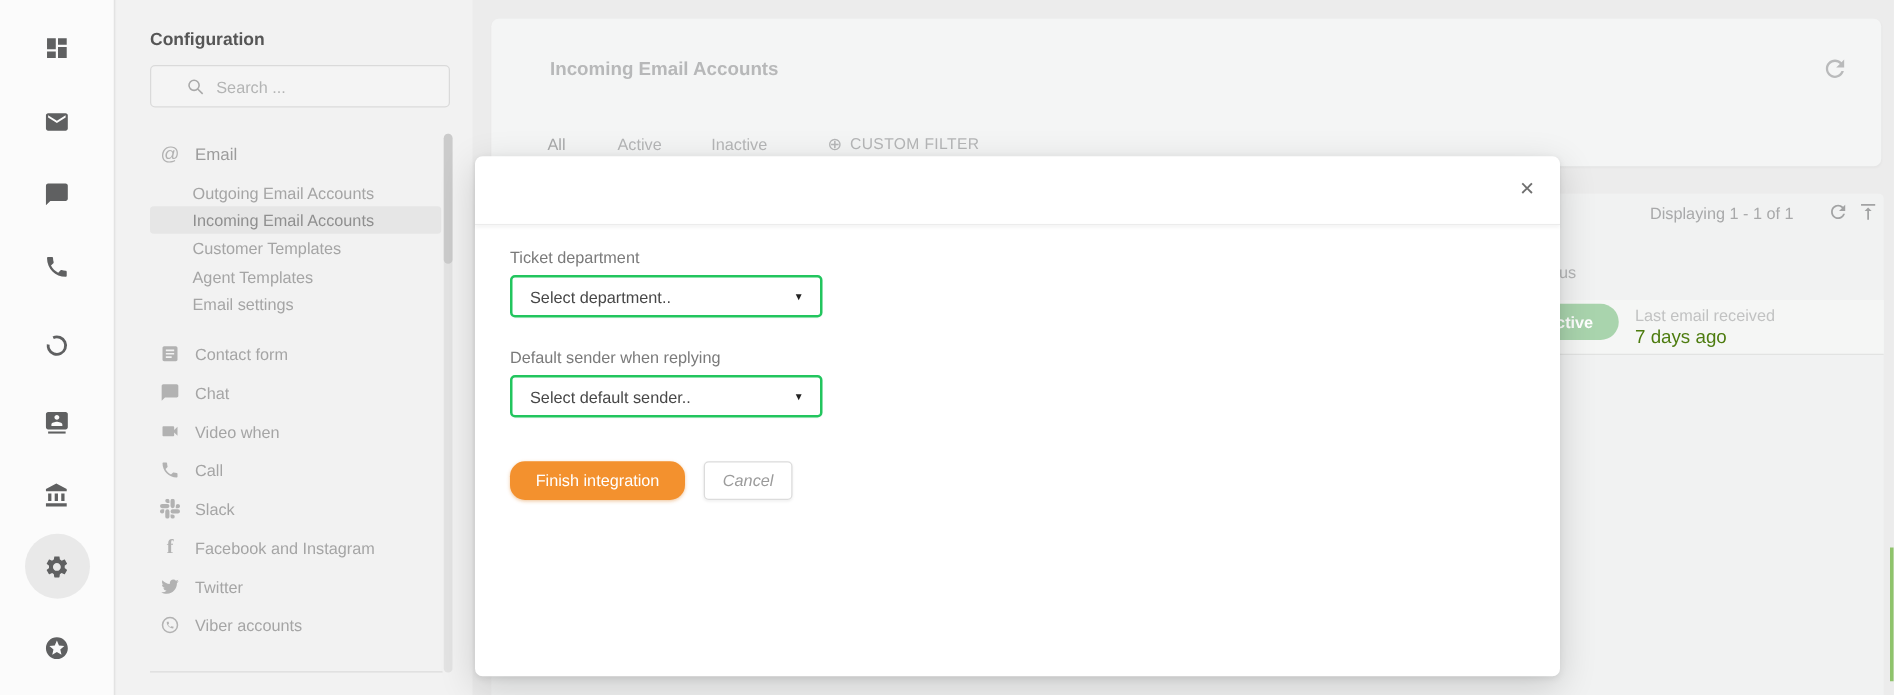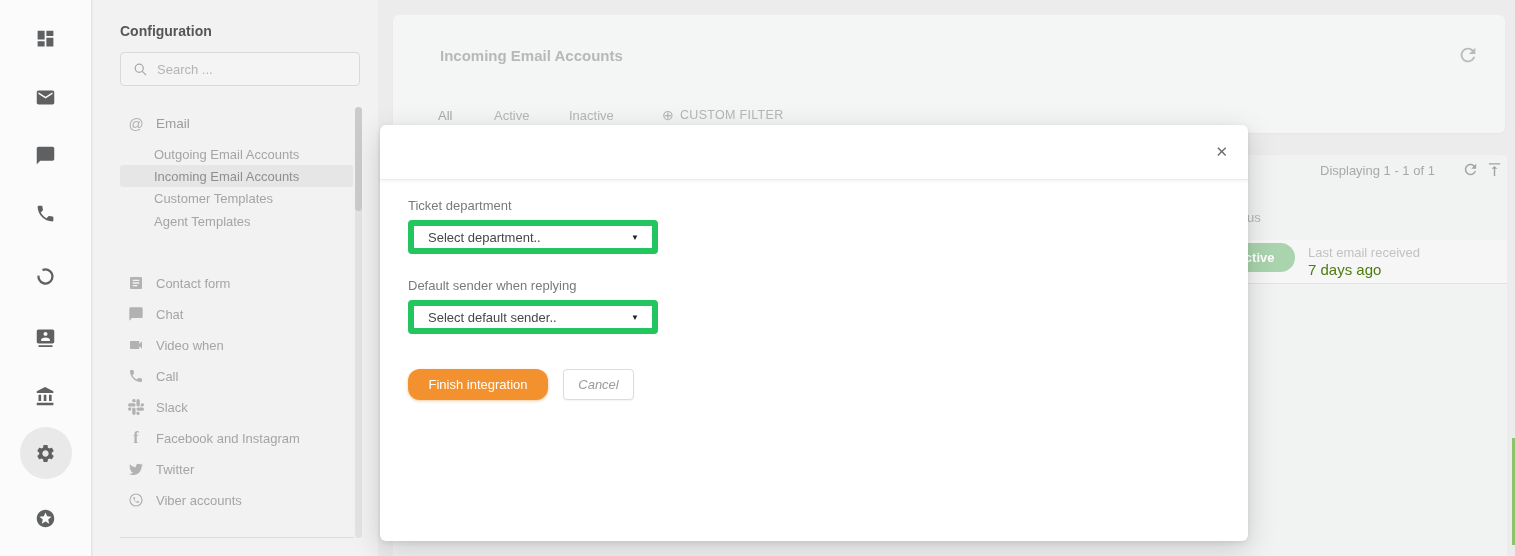--- a/index.html
+++ b/index.html
@@ -8,21 +8,21 @@
 
   
   .rail { position:absolute; left:0; top:0; width:92px; height:556px; background:#fbfbfb; border-right:1px solid #e3e3e3; }
   .rail-btn { position:absolute; left:50%; transform:translate(-50%,-50%); width:24px; height:24px; display:flex; align-items:center; justify-content:center; color:#5f6061; cursor:pointer; }
   .rail-btn svg { width:21px; height:21px; fill:currentColor; }
   .rail-active-circle { position:absolute; left:50%; top:453px; transform:translate(-50%,-50%); width:52px; height:52px; border-radius:50%; background:#e9e9e9; }
 
   
   .config { position:absolute; left:93px; top:0; width:285px; height:556px; background:#f2f2f2; }
   .config-title { position:absolute; left:27px; top:23px; font-size:14px; font-weight:bold; color:#565656; }
-  .search-box { position:absolute; left:27px; top:52px; width:240px; height:34px; border:1px solid #dadada; border-radius:4px; background:#f4f4f4; display:flex; align-items:center; padding-left:12px; gap:9px; }
+  .search-box { position:absolute; left:27px; top:52px; width:240px; height:34px; border:1px solid #dadada; border-radius:4px; background:#f4f4f4; display:flex; align-items:center; padding-left:28px; gap:9px; }
   .search-box svg { width:15px; height:15px; stroke:#a9a9a9; fill:none; stroke-width:2; }
   .search-box input { border:none; outline:none; background:transparent; font-size:13px; color:#8a8a8a; width:180px; font-family:"Liberation Sans", sans-serif; }
   .search-box input::placeholder { color:#b3b4b4; }
   .cfg-row { position:absolute; left:27px; width:233px; height:22px; display:flex; align-items:center; cursor:pointer; }
   .cfg-row .ic { width:18px; height:18px; margin-left:7px; margin-right:11px; color:#b2b2b2; display:flex; align-items:center; justify-content:center; flex:none; }
   .cfg-row .ic svg { width:16px; height:16px; fill:currentColor; }
   .cfg-row .lbl { font-size:13px; color:#a5a5a5; white-space:nowrap; }
   .cfg-row.head .lbl { color:#9c9c9c; font-size:13.5px; }
   .cfg-sub { padding-left:34px; }
   .cfg-sub.selected { background:#e6e6e6; border-radius:3px; }
@@ -49,21 +49,21 @@
   .last-email-label { position:absolute; left:1308px; top:245px; font-size:13px; color:#c1c2c2; }
   .last-email-ago { position:absolute; left:1308px; top:261px; font-size:15px; color:#4d7c0f; }
   .edge-strip { position:absolute; left:1512px; top:438px; width:3px; height:107px; background:#8fc36b; }
 
   
   .modal { position:absolute; left:380px; top:125px; width:868px; height:416px; background:#ffffff; border-radius:6px; box-shadow:0 8px 30px rgba(0,0,0,0.16), 0 2px 6px rgba(0,0,0,0.08); }
   .modal-header { position:relative; height:55px; border-bottom:1px solid #ececec; box-shadow:0 2px 3px rgba(0,0,0,0.04); border-radius:6px 6px 0 0; }
   .modal-title { position:absolute; left:20px; top:0; line-height:55px; font-size:15px; font-weight:bold; color:#4b4b4b; white-space:nowrap; }
   .modal-close { position:absolute; right:20px; top:19px; font-size:15px; color:#6f6f6f; cursor:pointer; line-height:1; }
   .field-label { position:absolute; left:28px; font-size:13px; color:#7a7a7a; }
-  .select { position:absolute; left:28px; width:250px; height:34px; border:6px solid #22c55e; border-radius:4px; background:#fff; font-size:13px; color:#474747; display:flex; align-items:center; padding-left:14px; cursor:pointer; box-shadow:0 1px 1px rgba(0,0,0,0.02); }
+  .select { position:absolute; left:28px; width:250px; height:34px; border:2px solid #22c55e; border-radius:4px; background:#fff; font-size:13px; color:#474747; display:flex; align-items:center; padding-left:14px; cursor:pointer; box-shadow:0 1px 1px rgba(0,0,0,0.02); }
   .select .caret { position:absolute; right:13px; font-size:8px; color:#222; }
   .btn-primary { position:absolute; left:28px; top:244px; width:140px; height:31px; background:#f3912e; border:none; border-radius:12px; color:#fff; font-size:13px; font-family:"Liberation Sans", sans-serif; cursor:pointer; box-shadow:0 1px 3px rgba(222,130,40,0.45); }
   .btn-secondary { position:absolute; left:183px; top:244px; width:71px; height:31px; background:#fff; border:1px solid #dcdcdc; border-radius:4px; color:#9b9b9b; font-size:13px; font-family:"Liberation Sans", sans-serif; cursor:pointer; box-shadow:0 1px 2px rgba(0,0,0,0.05);font-style:italic; }
 </style>
 </head>
 <body>
 
 <nav class="rail">
   <div class="rail-active-circle"></div>
   <div class="rail-btn" style="top:38px">
@@ -132,20 +132,23 @@
       <span class="lbl">Outgoing Email Accounts</span>
     </div>
   <div class="cfg-row cfg-sub selected" style="top:165px">
       <span class="lbl">Incoming Email Accounts</span>
     </div>
   <div class="cfg-row cfg-sub" style="top:187px">
       <span class="lbl">Customer Templates</span>
     </div>
   <div class="cfg-row cfg-sub" style="top:210px">
       <span class="lbl">Agent Templates</span>
+    </div>
+  <div class="cfg-row cfg-sub" style="top:232px">
+      <span class="lbl">Email settings</span>
     </div>
 
   <div class="cfg-row" style="top:272px">
     <span class="ic">
         <svg viewBox="0 0 24 24">
           <path d="M19 3H5c-1.1 0-2 .9-2 2v14c0 1.1.9 2 2 2h14c1.1 0 2-.9 2-2V5c0-1.1-.9-2-2-2zm-5 14H7v-2h7v2zm3-4H7v-2h10v2zm0-4H7V7h10v2z"></path>
         </svg>
       </span>
     <span class="lbl">Contact form</span>
   </div>

